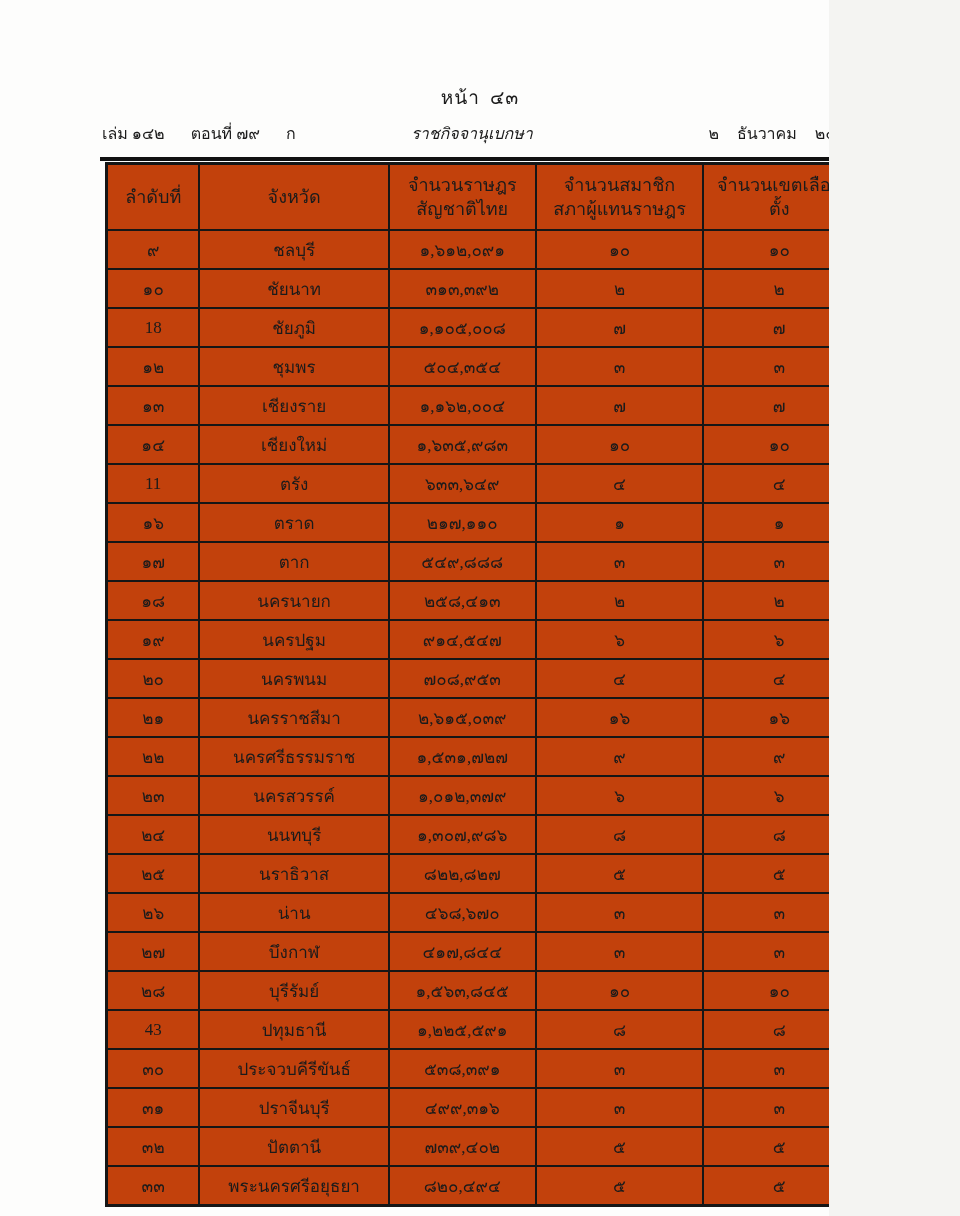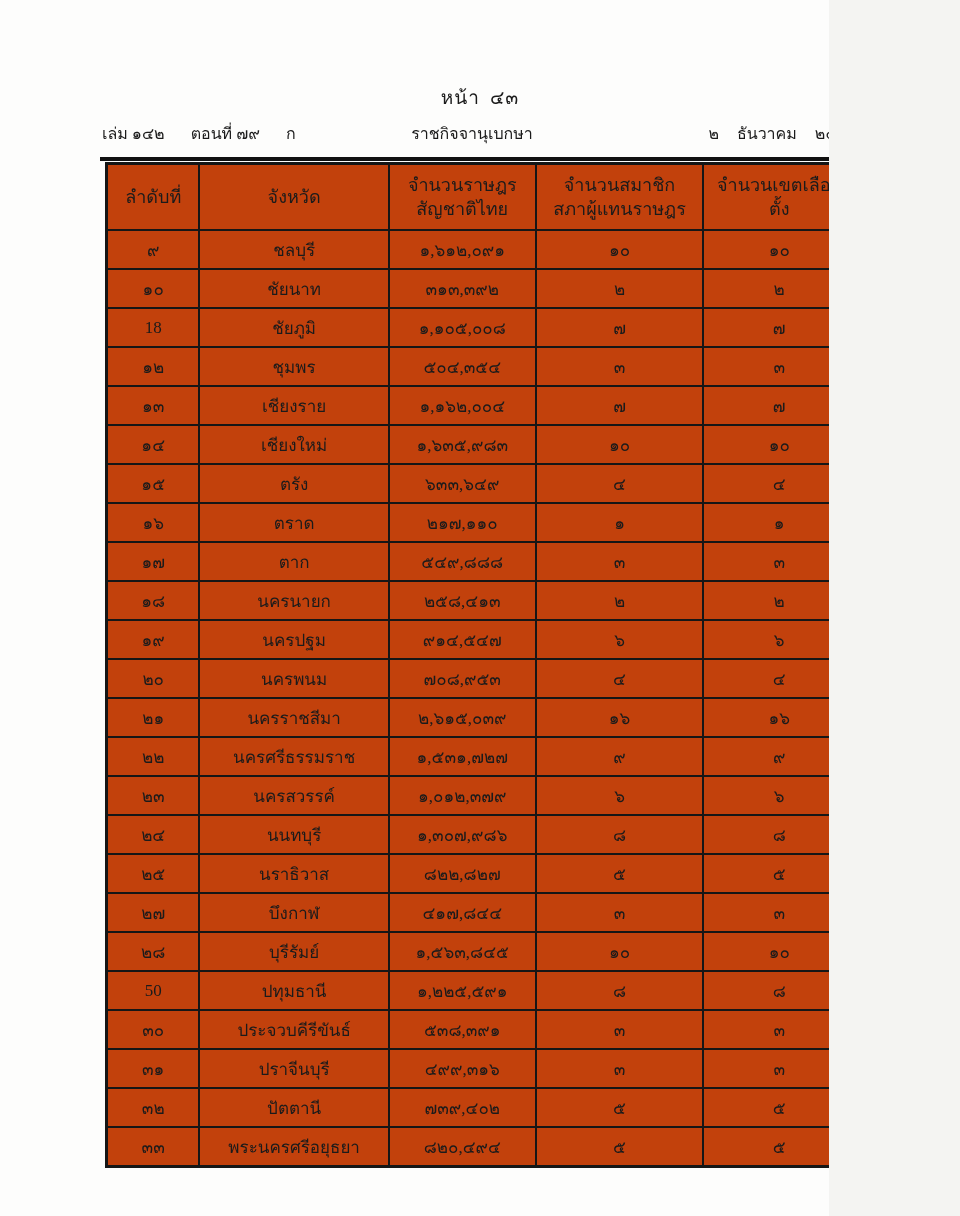--- a/index.html
+++ b/index.html
@@ -28,21 +28,21 @@
   }
   .page-no-line .gap { display: inline-block; width: 10px; }
   .masthead {
     position: relative;
     font-size: 16px;
     height: 30px;
     line-height: 30px;
   }
   .masthead .left { position: absolute; left: 2px; top: 0; white-space: nowrap; }
   .masthead .left .seg { margin-right: 22px; }
-  .masthead .center { position: absolute; left: 0; right: 16px; text-align: center; top: 0; }
+  .masthead .center { position: absolute; left: 0; right: 16px; text-align: center; top: 0; font-style: italic; }
   .masthead .right { position: absolute; right: 0; top: 0; white-space: nowrap; text-align: center; }
   .masthead .right .seg { margin-right: 14px; }
   .masthead .right .seg:last-child { margin-right: 0; }
   .header-rule {
     margin-top: 8px;
     border-bottom: 4px solid #111;
     width: 760px;
   }
   table.gazette-table {
     position: absolute;
@@ -164,21 +164,21 @@
           <td>๗</td>
         </tr>
         <tr>
           <td>๑๔</td>
           <td>เชียงใหม่</td>
           <td>๑,๖๓๕,๙๘๓</td>
           <td>๑๐</td>
           <td>๑๐</td>
         </tr>
         <tr>
-          <td>๑๕</td>
+          <td>11</td>
           <td>ตรัง</td>
           <td>๖๓๓,๖๔๙</td>
           <td>๔</td>
           <td>๔</td>
         </tr>
         <tr>
           <td>๑๖</td>
           <td>ตราด</td>
           <td>๒๑๗,๑๑๐</td>
           <td>๑</td>
@@ -241,35 +241,42 @@
           <td>๘</td>
         </tr>
         <tr>
           <td>๒๕</td>
           <td>นราธิวาส</td>
           <td>๘๒๒,๘๒๗</td>
           <td>๕</td>
           <td>๕</td>
         </tr>
         <tr>
+          <td>๒๖</td>
+          <td>น่าน</td>
+          <td>๔๖๘,๖๗๐</td>
+          <td>๓</td>
+          <td>๓</td>
+        </tr>
+        <tr>
           <td>๒๗</td>
           <td>บึงกาฬ</td>
           <td>๔๑๗,๘๔๔</td>
           <td>๓</td>
           <td>๓</td>
         </tr>
         <tr>
           <td>๒๘</td>
           <td>บุรีรัมย์</td>
           <td>๑,๕๖๓,๘๔๕</td>
           <td>๑๐</td>
           <td>๑๐</td>
         </tr>
         <tr>
-          <td>50</td>
+          <td>43</td>
           <td>ปทุมธานี</td>
           <td>๑,๒๒๕,๕๙๑</td>
           <td>๘</td>
           <td>๘</td>
         </tr>
         <tr>
           <td>๓๐</td>
           <td>ประจวบคีรีขันธ์</td>
           <td>๕๓๘,๓๙๑</td>
           <td>๓</td>

